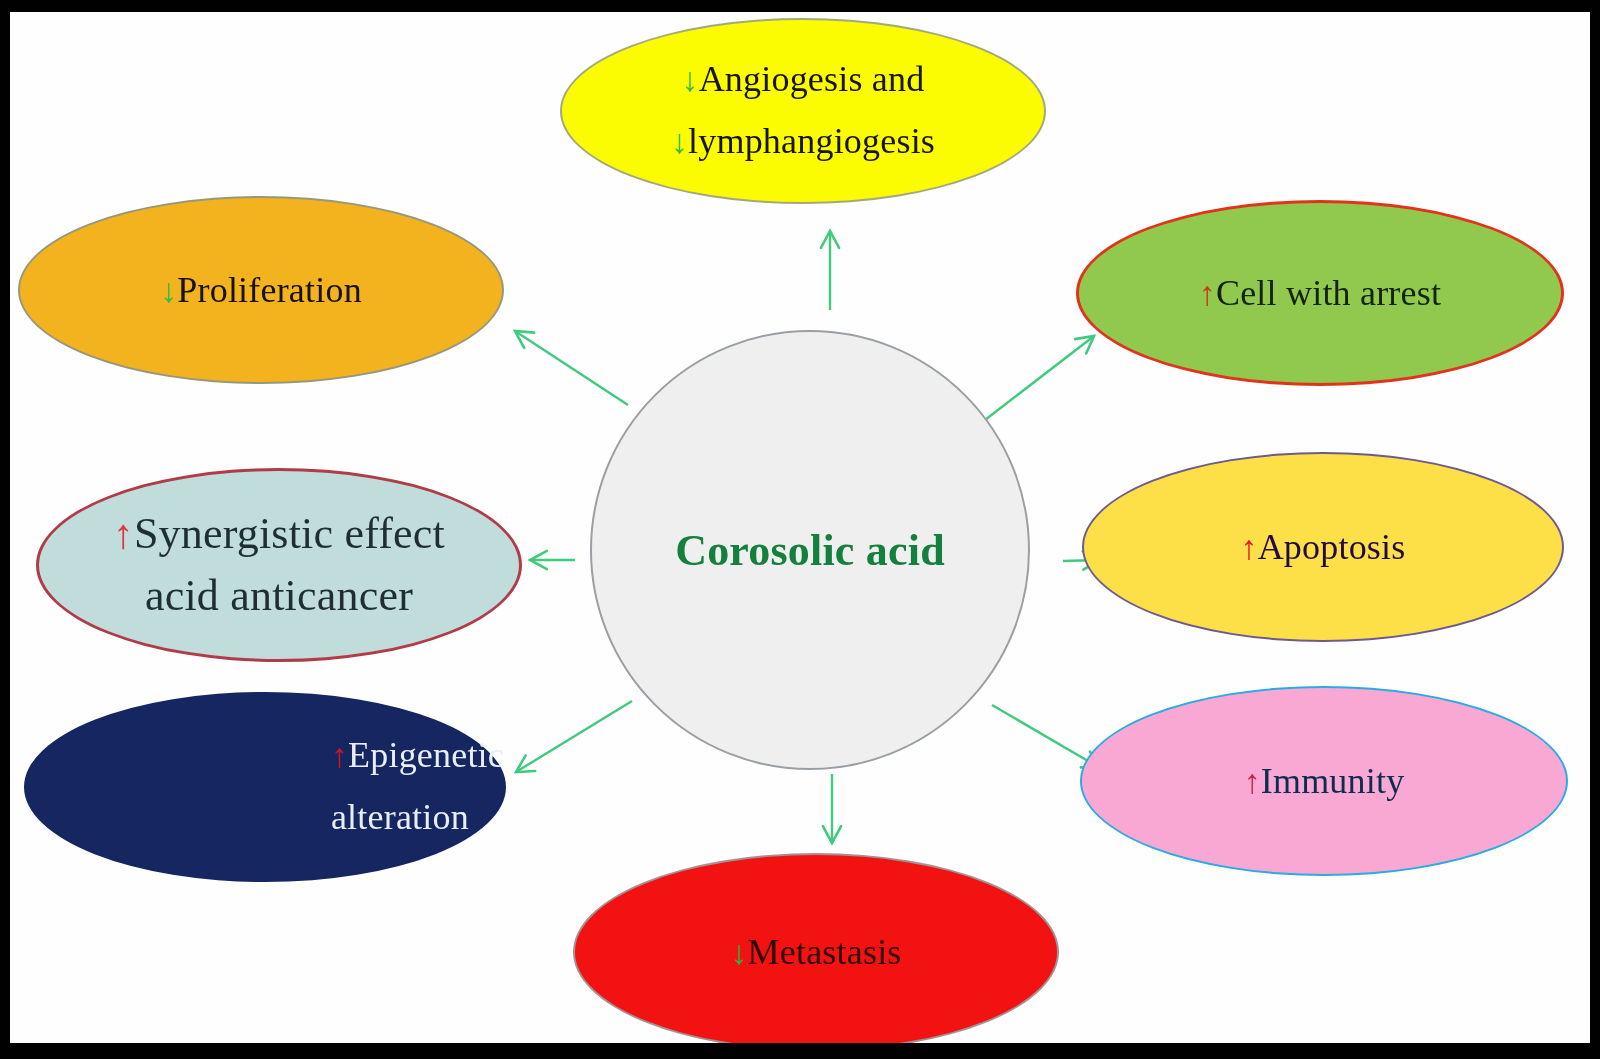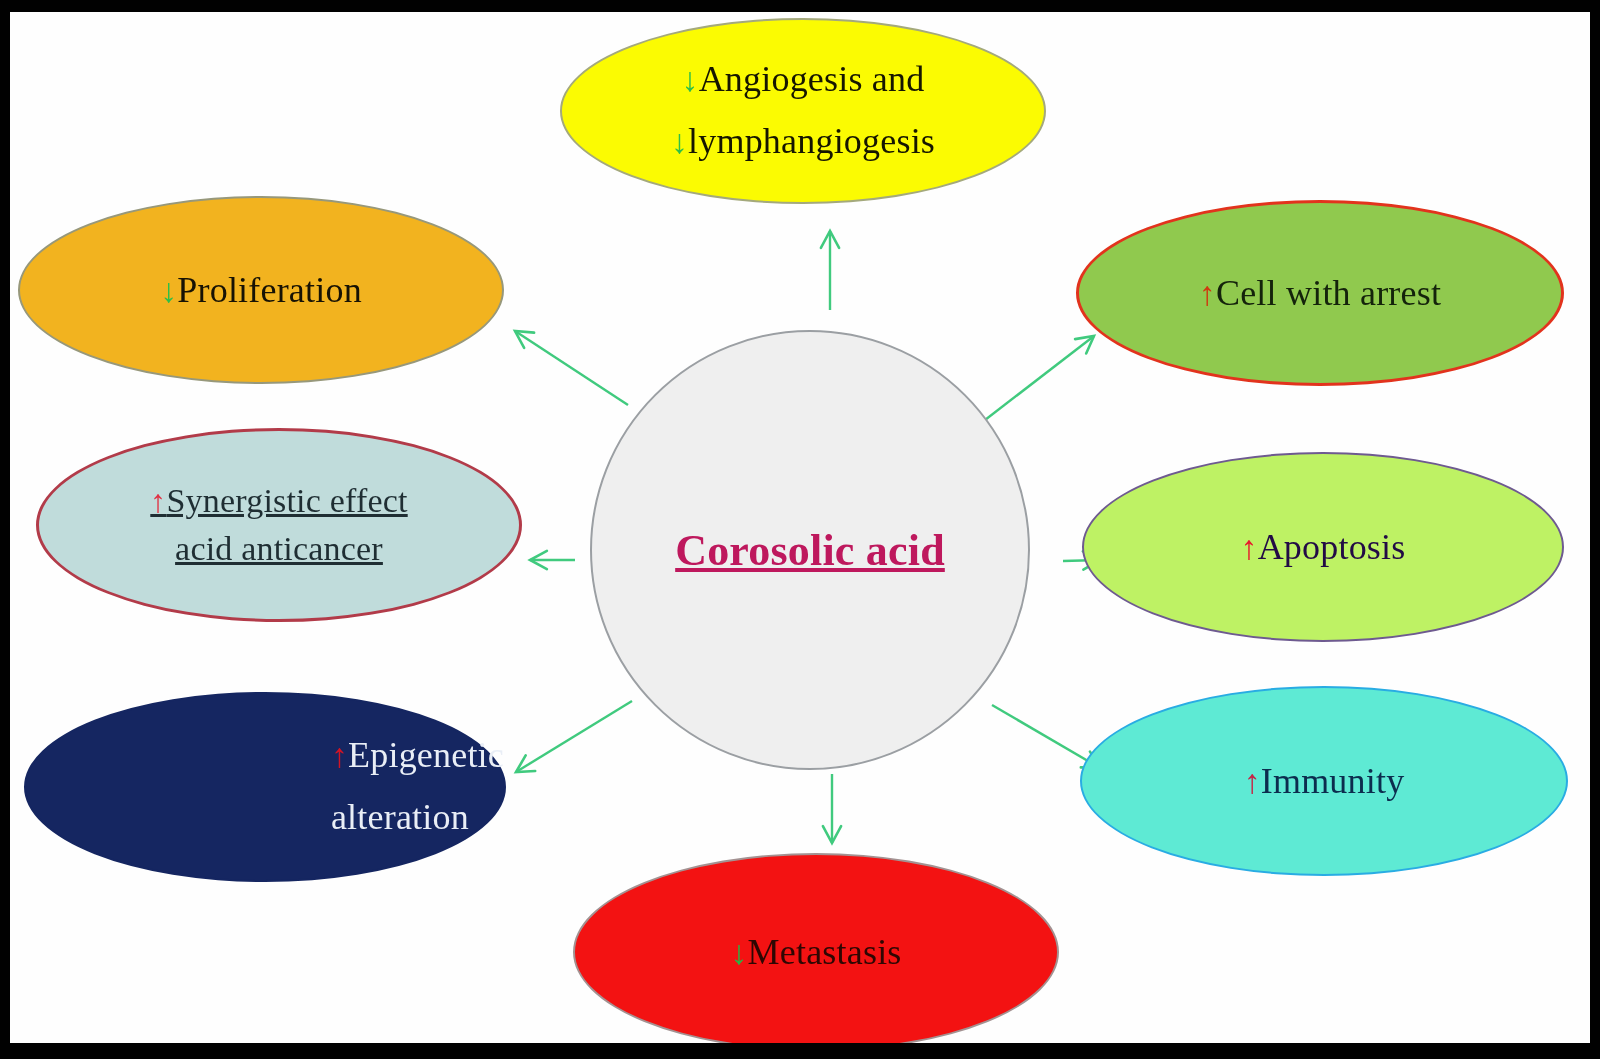--- a/index.html
+++ b/index.html
@@ -36,21 +36,21 @@
   .node .lines { display: inline-block; }
   .node .line { display: block; white-space: nowrap; }
   .node .glyph { font-size: 0.94em; }
   .thick-border { border-width: 3px; }
   .align-left .lines { text-align: left; }
 
   
   .n-angiogenesis   { left: 550px; top: 6px;    width: 486px; height: 186px; line-height: 1.72; }
   .n-proliferation  { left: 8px;   top: 184px;  width: 486px; height: 188px; }
   .n-cellcycle      { left: 1066px; top: 188px; width: 488px; height: 186px; }
-  .n-synergistic    { left: 26px;  top: 416px;  width: 486px; height: 194px; font-size: 34px; line-height: 1.42; text-decoration: underline; }
+  .n-synergistic    { left: 26px;  top: 456px;  width: 486px; height: 194px; font-size: 44px; line-height: 1.42; }
   .n-apoptosis      { left: 1072px; top: 440px; width: 482px; height: 190px; }
   .n-epigenetic     { left: 14px;  top: 680px;  width: 482px; height: 190px; line-height: 1.72; }
   .n-immunity       { left: 1070px; top: 674px; width: 488px; height: 190px; }
   .n-metastasis     { left: 563px; top: 841px;  width: 486px; height: 198px; }
   .n-center {
     left: 580px; top: 318px; width: 440px; height: 440px;
     font-size: 44px; font-weight: bold;
   }
 </style>
 </head>
@@ -93,40 +93,40 @@
     </div>
   </div>
 
   <div class="node n-synergistic thick-border" style="background: rgb(192, 220, 219); border-color: rgb(178, 59, 73); color: rgb(31, 46, 51);">
     <div class="lines">
       <div class="line"><span class="glyph" style="color: rgb(224, 51, 69);">↑</span><span>Synergistic effect</span></div>
       <div class="line"><span>acid anticancer</span></div>
     </div>
   </div>
 
-  <div class="node n-center" style="background: rgb(239, 239, 239); border-color: rgb(155, 159, 163); color: #be185d; text-decoration: underline;">
+  <div class="node n-center" style="background: rgb(239, 239, 239); border-color: rgb(155, 159, 163); color: #15803d;">
     <div class="lines">
       <div class="line">Corosolic acid</div>
     </div>
   </div>
 
-  <div class="node n-apoptosis" style="background: #bef264; border-color: rgb(110, 90, 144); color: rgb(34, 11, 69); align-items: center;">
+  <div class="node n-apoptosis" style="background: #fde047; border-color: rgb(110, 90, 144); color: rgb(34, 11, 69); align-items: center;">
     <div class="lines">
       <div class="line"><span class="glyph" style="color: rgb(232, 25, 44);">↑</span><span>Apoptosis</span></div>
     </div>
   </div>
 
   <div class="node n-epigenetic align-left" style="background: rgb(21, 38, 97); border-color: rgb(21, 38, 97); color: rgb(233, 238, 246); justify-content: flex-end;">
     <div class="lines">
       <div class="line"><span class="glyph" style="color: rgb(209, 20, 36);">↑</span><span>Epigenetic</span></div>
       <div class="line"><span>alteration</span></div>
     </div>
   </div>
 
-  <div class="node n-immunity" style="background: #5eead4; border-color: rgb(41, 172, 227); color: rgb(12, 45, 78);">
+  <div class="node n-immunity" style="background: #f9a8d4; border-color: rgb(41, 172, 227); color: rgb(12, 45, 78);">
     <div class="lines">
       <div class="line"><span class="glyph" style="color: rgb(196, 39, 71);">↑</span><span>Immunity</span></div>
     </div>
   </div>
 
   <div class="node n-metastasis" style="background: rgb(243, 18, 18); border-color: rgb(163, 146, 146); color: rgb(46, 7, 3);">
     <div class="lines">
       <div class="line"><span class="glyph" style="color: rgb(40, 180, 69);">↓</span><span>Metastasis</span></div>
     </div>
   </div>

